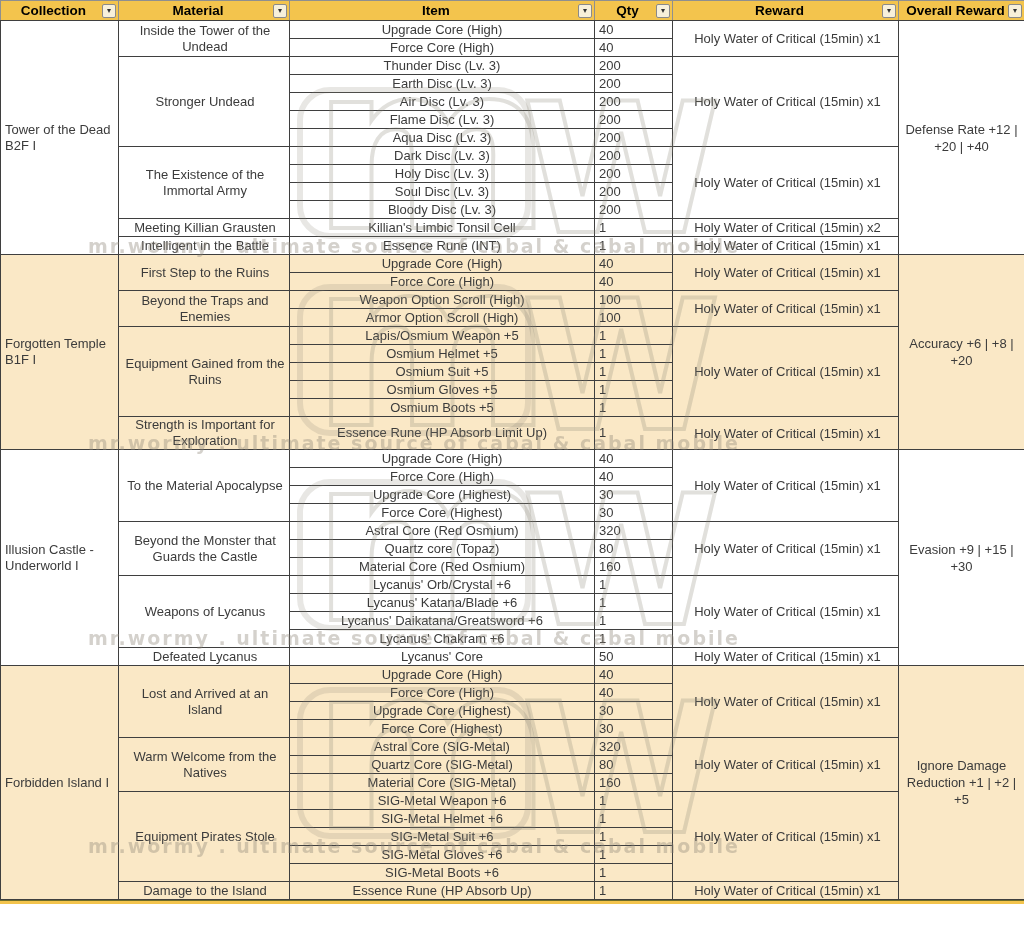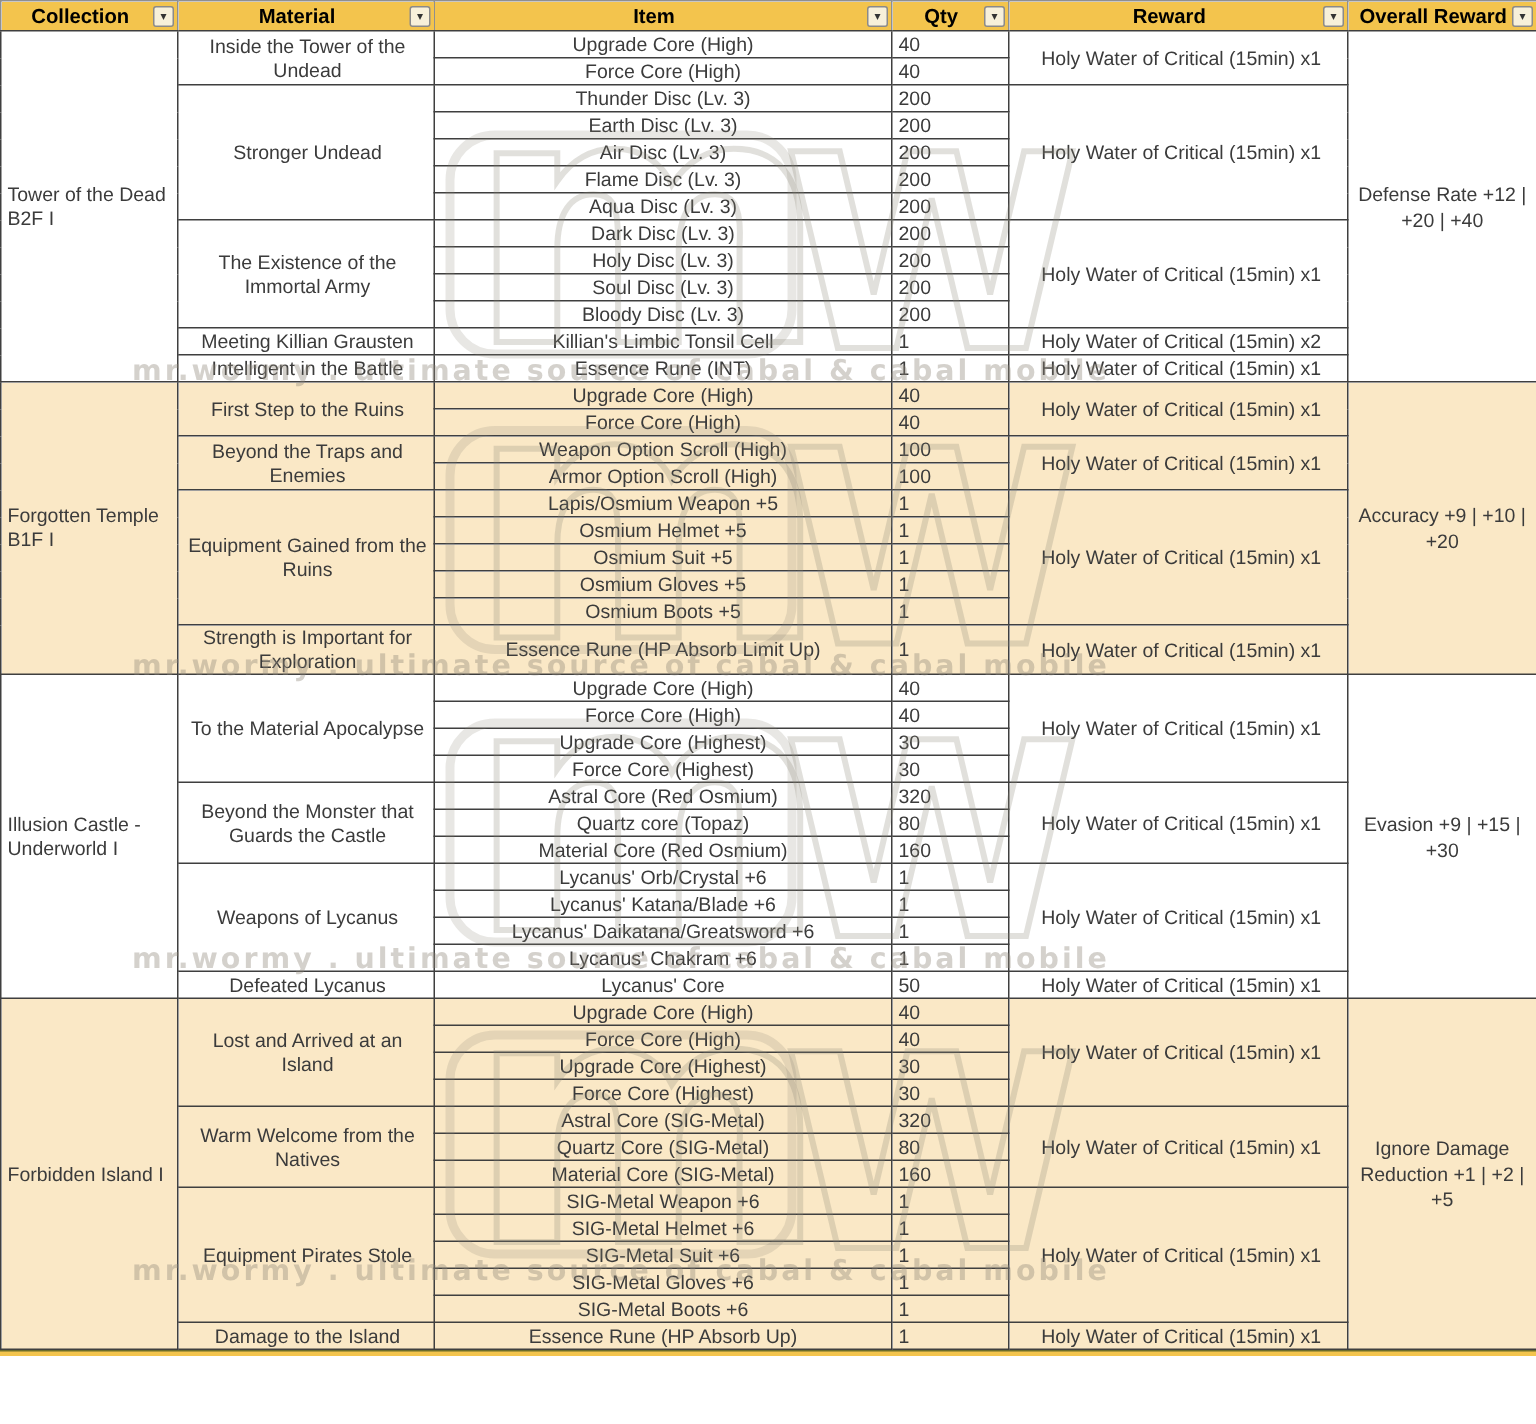--- a/index.html
+++ b/index.html
@@ -152,21 +152,21 @@
           <td class="item">Essence Rune (INT)</td>
           <td class="qty">1</td>
           <td class="reward" rowspan="1">Holy Water of Critical (15min) x1</td>
         </tr>
         <tr class="tint">
           <td class="collection" rowspan="10">Forgotten Temple B1F I</td>
           <td class="mission" rowspan="2">First Step to the Ruins</td>
           <td class="item">Upgrade Core (High)</td>
           <td class="qty">40</td>
           <td class="reward" rowspan="2">Holy Water of Critical (15min) x1</td>
-          <td class="overall" rowspan="10">Accuracy +9 | +10 | +20</td>
+          <td class="overall" rowspan="10">Accuracy +6 | +8 | +20</td>
         </tr>
         <tr class="tint">
           <td class="item">Force Core (High)</td>
           <td class="qty">40</td>
         </tr>
         <tr class="tint">
           <td class="mission" rowspan="2">Beyond the Traps and Enemies</td>
           <td class="item">Weapon Option Scroll (High)</td>
           <td class="qty">100</td>
           <td class="reward" rowspan="2">Holy Water of Critical (15min) x1</td>

